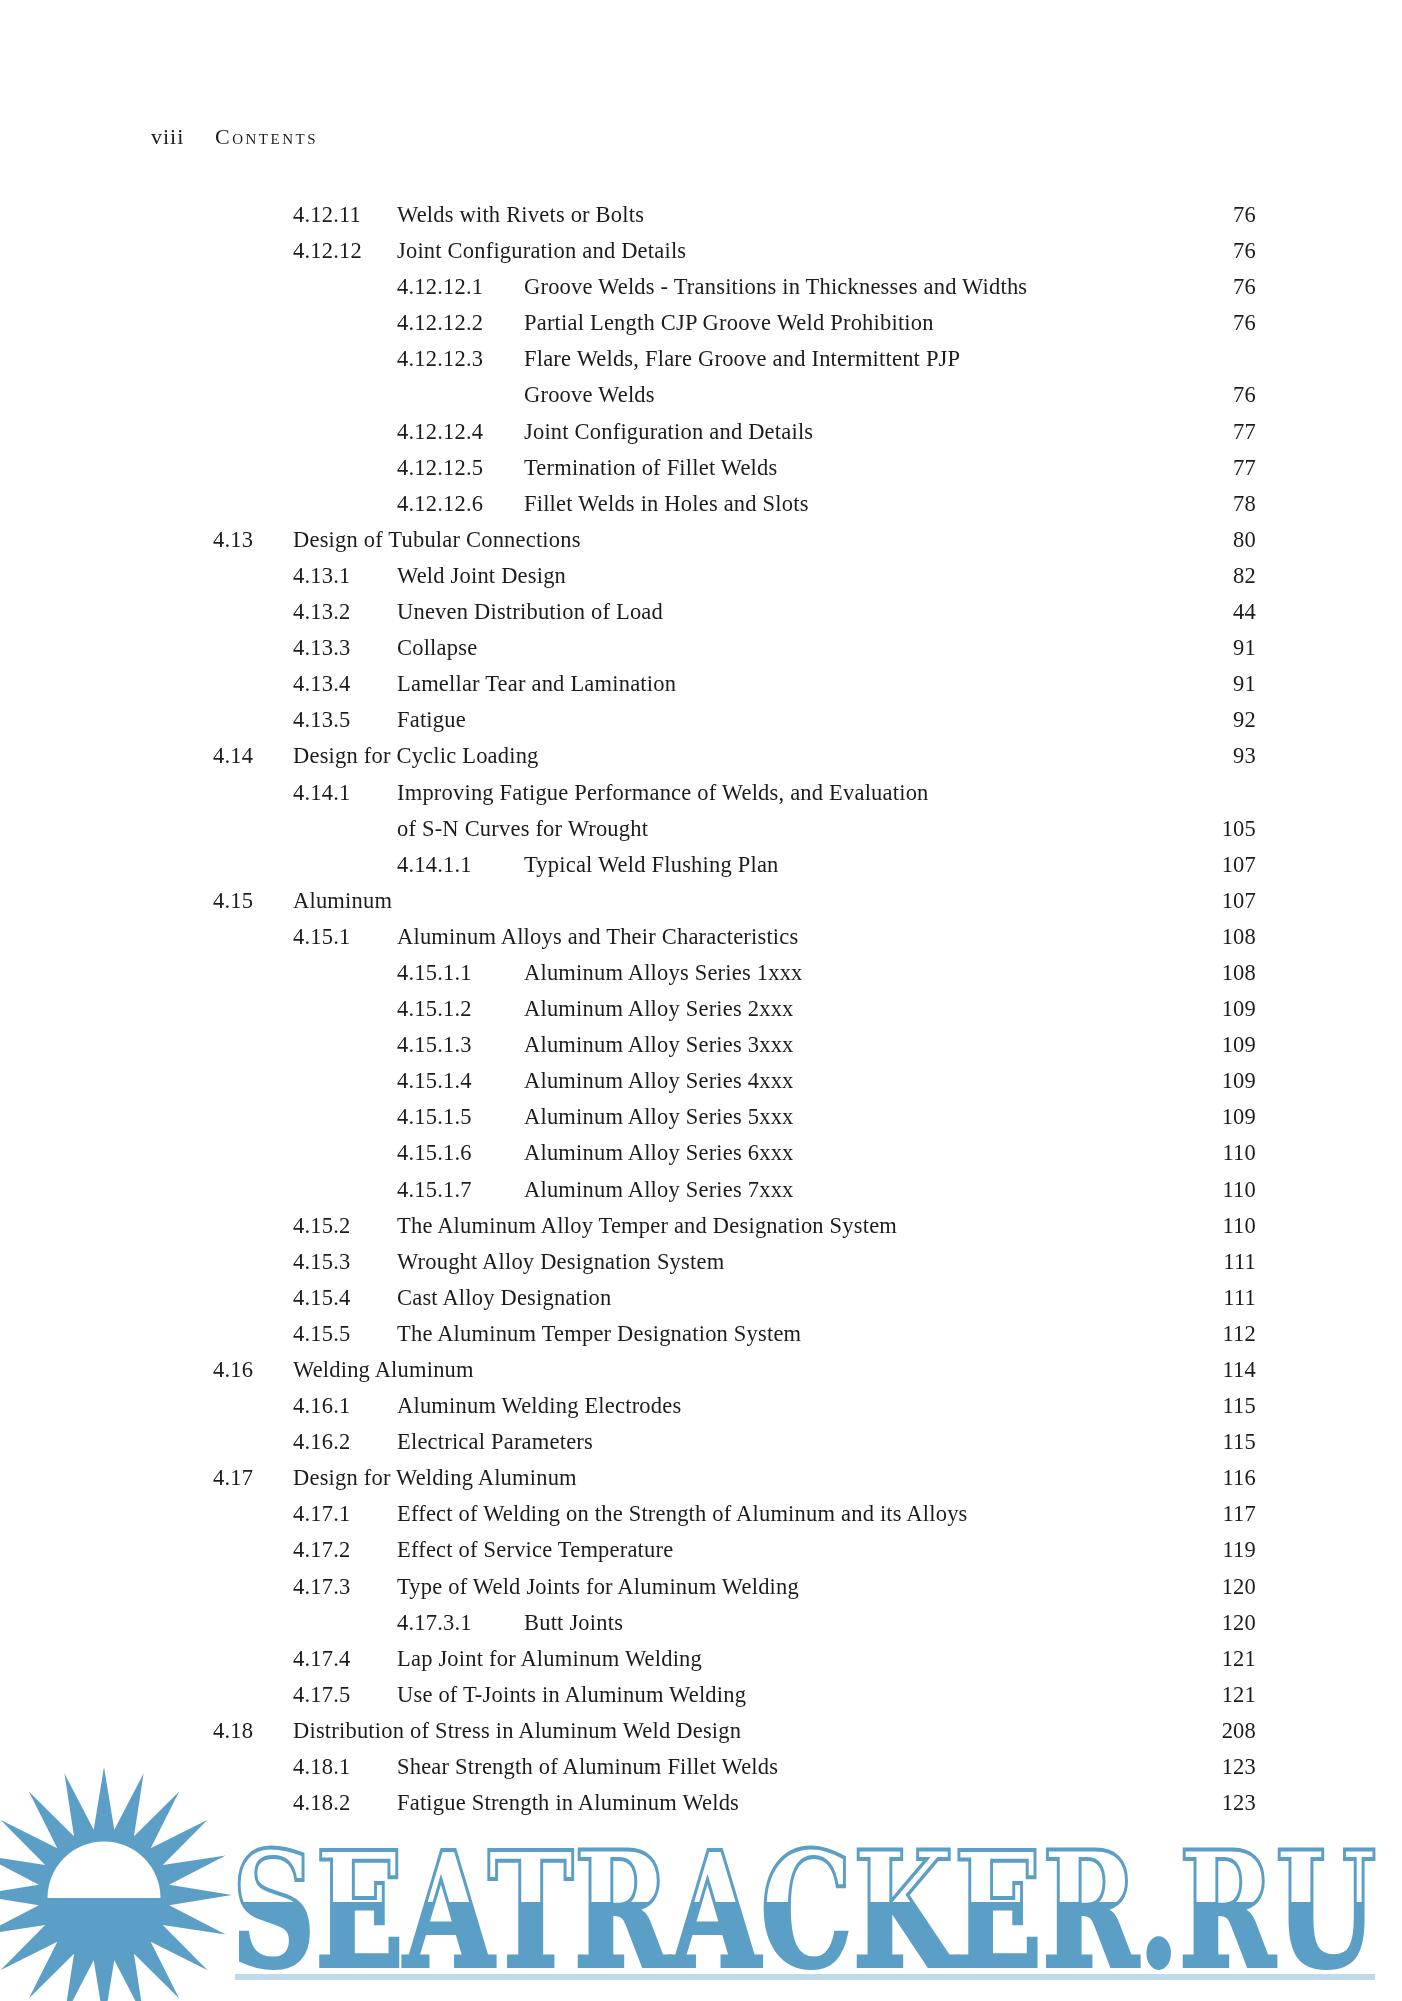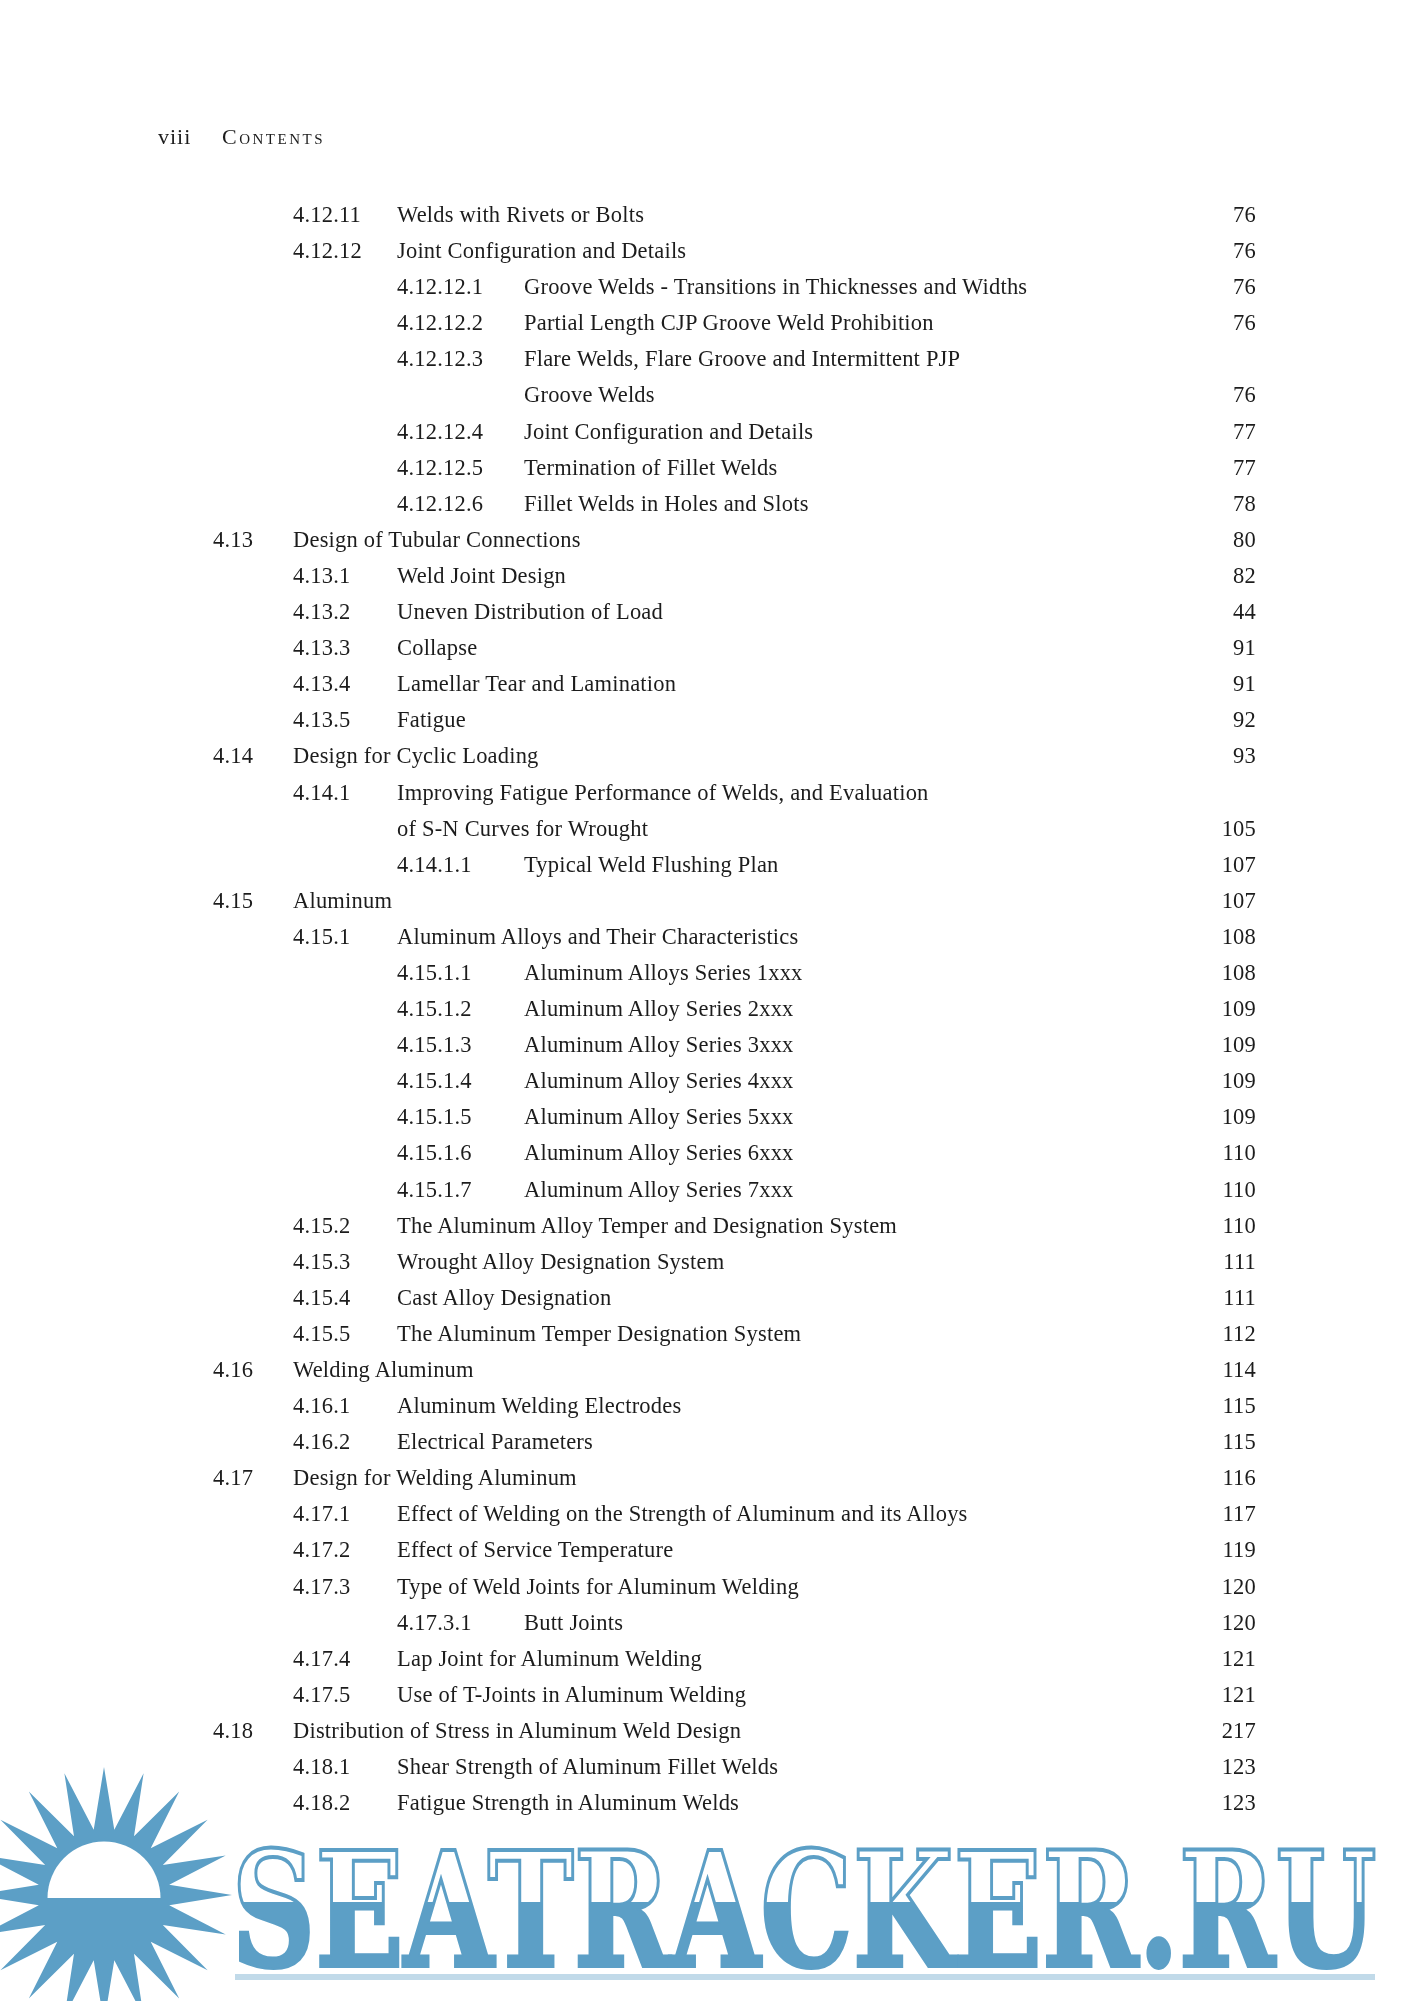--- a/index.html
+++ b/index.html
@@ -2,21 +2,21 @@
 <html><head>
 <meta charset="utf-8">
 <style>
   html,body{margin:0;padding:0;}
   body{
     width:1402px;height:2001px;position:relative;overflow:hidden;
     background:#ffffff;color:#1c1c1c;
     font-family:"Liberation Serif","DejaVu Serif",serif;
   }
   
-  .pagehead{position:absolute;top:124px;left:7px;width:1146px;height:30px;}
+  .pagehead{position:absolute;top:124px;left:0;width:1146px;height:30px;}
   .folio{position:absolute;left:151px;top:0;font-size:22px;letter-spacing:1px;}
   .htitle{
     position:absolute;left:215px;top:0;font-size:22px;
     font-variant:small-caps;letter-spacing:2.5px;
   }
   
   .toc{position:absolute;top:197px;left:16px;width:1389px;}
   .row{position:relative;height:36.1px;font-size:22.5px;letter-spacing:.2px;line-height:36.1px;white-space:nowrap;}
   .row .num{position:absolute;top:0;}
   .row .t{position:absolute;top:0;}
@@ -240,21 +240,21 @@
       <span class="pg">121</span>
     </div>
     <div class="row lv3">
       <span class="num">4.17.5</span>
       <span class="t">Use of T-Joints in Aluminum Welding</span>
       <span class="pg">121</span>
     </div>
     <div class="row lv2">
       <span class="num">4.18</span>
       <span class="t">Distribution of Stress in Aluminum Weld Design</span>
-      <span class="pg">217</span>
+      <span class="pg">208</span>
     </div>
     <div class="row lv3">
       <span class="num">4.18.1</span>
       <span class="t">Shear Strength of Aluminum Fillet Welds</span>
       <span class="pg">123</span>
     </div>
     <div class="row lv3">
       <span class="num">4.18.2</span>
       <span class="t">Fatigue Strength in Aluminum Welds</span>
       <span class="pg">123</span>

